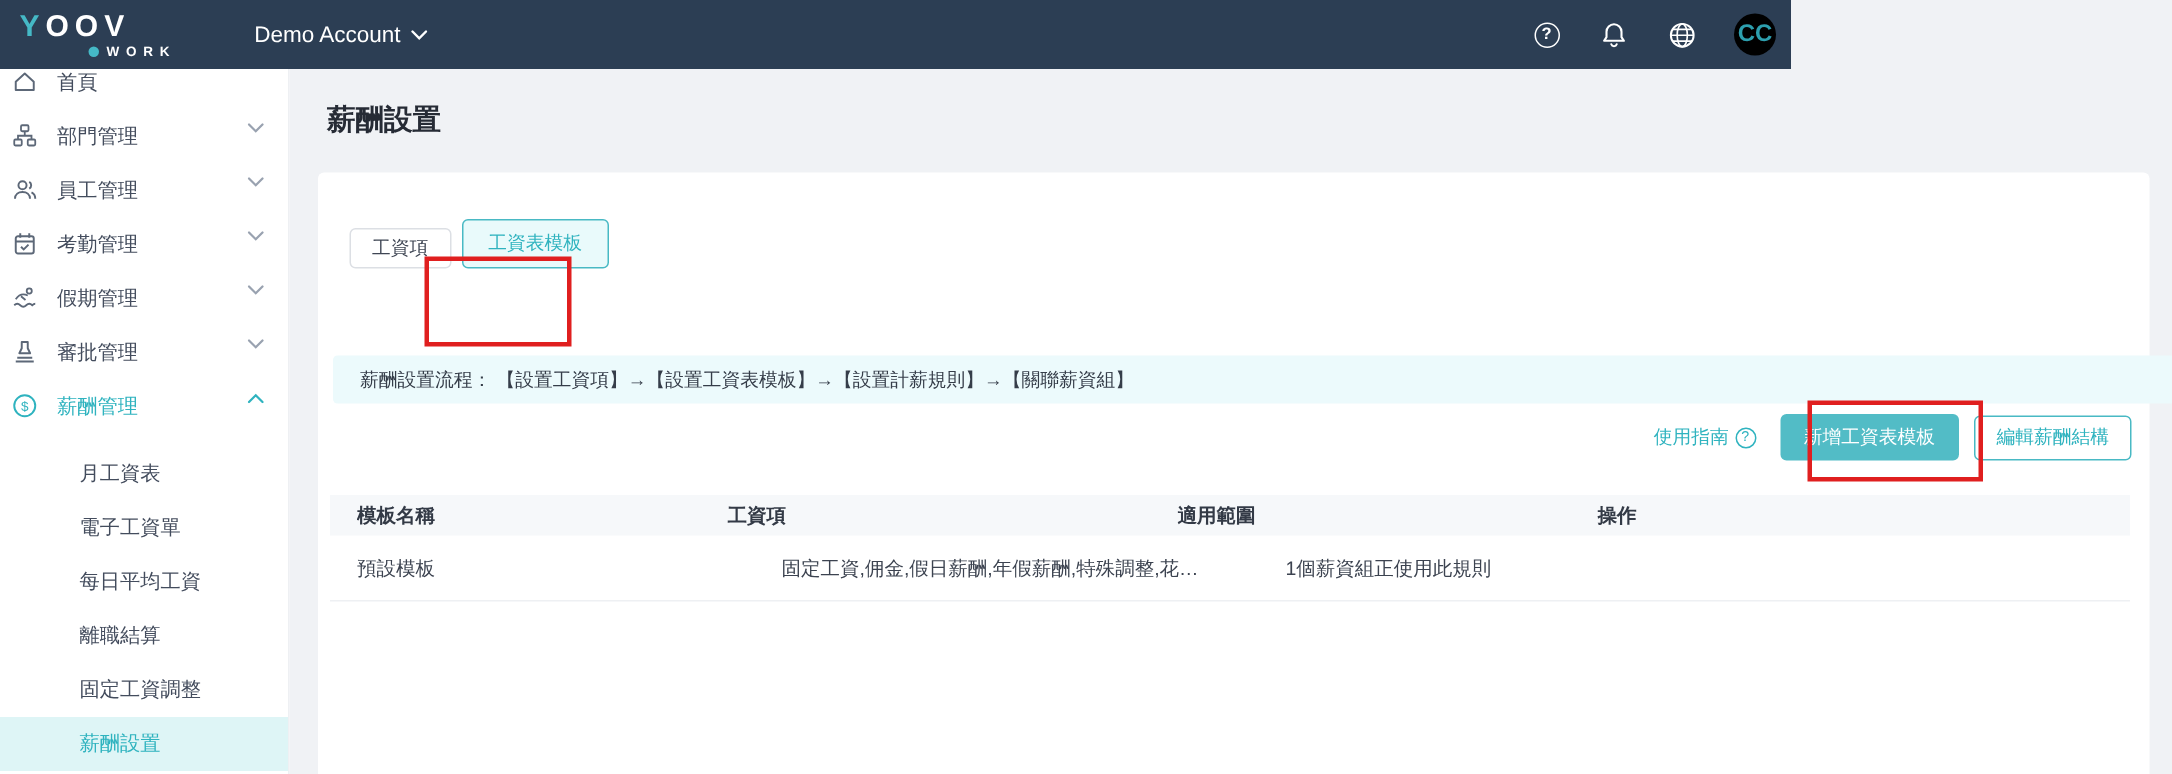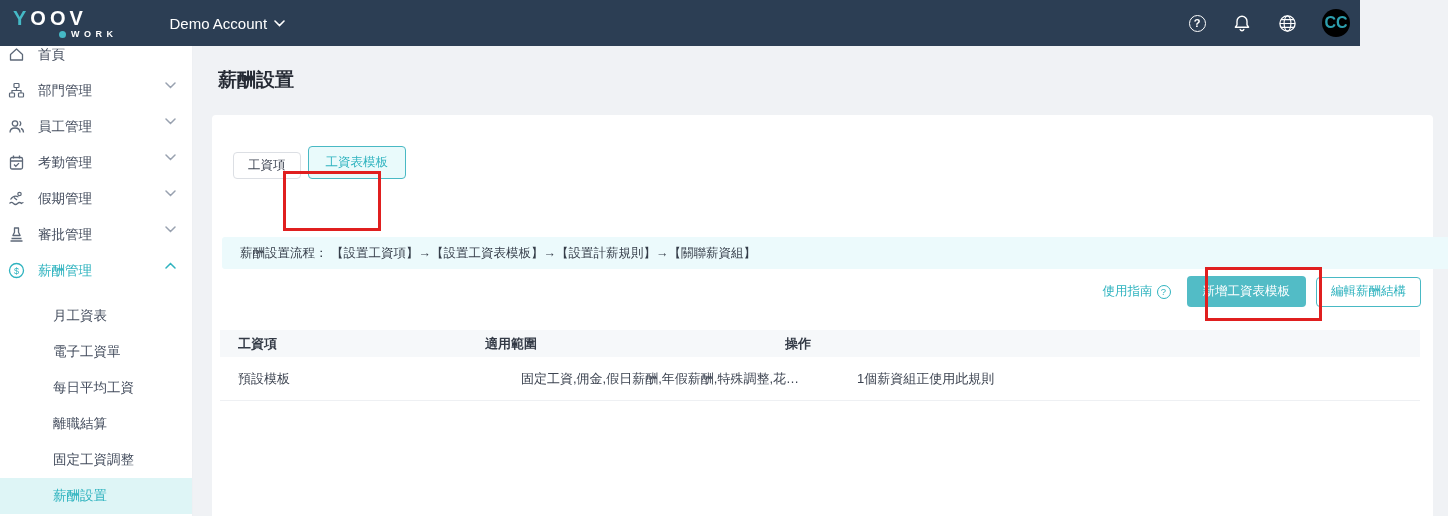--- a/index.html
+++ b/index.html
@@ -1,20 +1,20 @@
 <!DOCTYPE html>
 <html><head>
 <meta charset="utf-8">
 <style>
   * { margin:0; padding:0; box-sizing:border-box; }
   html,body { width:1448px; height:516px; overflow:hidden; }
   body { font-family:"Liberation Sans","DejaVu Sans",sans-serif; background:#f0f2f5; position:relative; color:#3c4350; }
 
   
-  .topbar { position:absolute; top:0; left:0; width:1360px; height:46px; background:#2c3e54; z-index:30; display:flex; align-items:center; }
+  .topbar { position:absolute; top:0; left:0; width:1194px; height:46px; background:#2c3e54; z-index:30; display:flex; align-items:center; }
   .logo { margin-left:13px; line-height:1; user-select:none; }
   .logo-line1 { font-size:20px; font-weight:bold; letter-spacing:4px; color:#fff; }
   .logo-line1 .logo-y { color:#45b9c6; }
   .logo-line2 { display:flex; align-items:center; margin-top:2px;padding-left:46px; }
   .logo-dot { width:7px; height:7px; border-radius:50%; background:#45b9c6; margin-right:5px; }
   .logo-work { color:#fff; font-size:9px; font-weight:bold; letter-spacing:4.5px; }
   .account { margin-left:52px; color:#fff; font-size:15px; display:flex; align-items:center; gap:7px; cursor:pointer; }
   .topbar-right { margin-left:auto; display:flex; align-items:center; gap:25px; margin-right:10px; }
   .tb-icon { width:20px; height:20px; display:flex; align-items:center; justify-content:center; cursor:pointer; }
   .help-circle { width:17px; height:17px; border:1.4px solid #fff; border-radius:50%; color:#fff; font-size:11px; font-weight:bold; display:flex; align-items:center; justify-content:center; }
@@ -241,20 +241,21 @@
       <div class="guide">
         <span>使用指南</span>
         <span class="guide-q">?</span>
       </div>
       <button class="btn-primary">新增工資表模板</button>
       <button class="btn-outline">編輯薪酬結構</button>
     </div>
 
     <div class="table">
       <div class="t-head">
+        <div class="cell">模板名稱</div>
         <div class="cell">工資項</div>
         <div class="cell">適用範圍</div>
         <div class="cell">操作</div>
       </div>
       <div class="t-row">
         <div class="cell">預設模板</div>
         <div class="cell">固定工資,佣金,假日薪酬,年假薪酬,特殊調整,花紅,交通...</div>
         <div class="cell">1個薪資組正使用此規則</div>
         <div class="cell"></div>
         <div class="cell">

